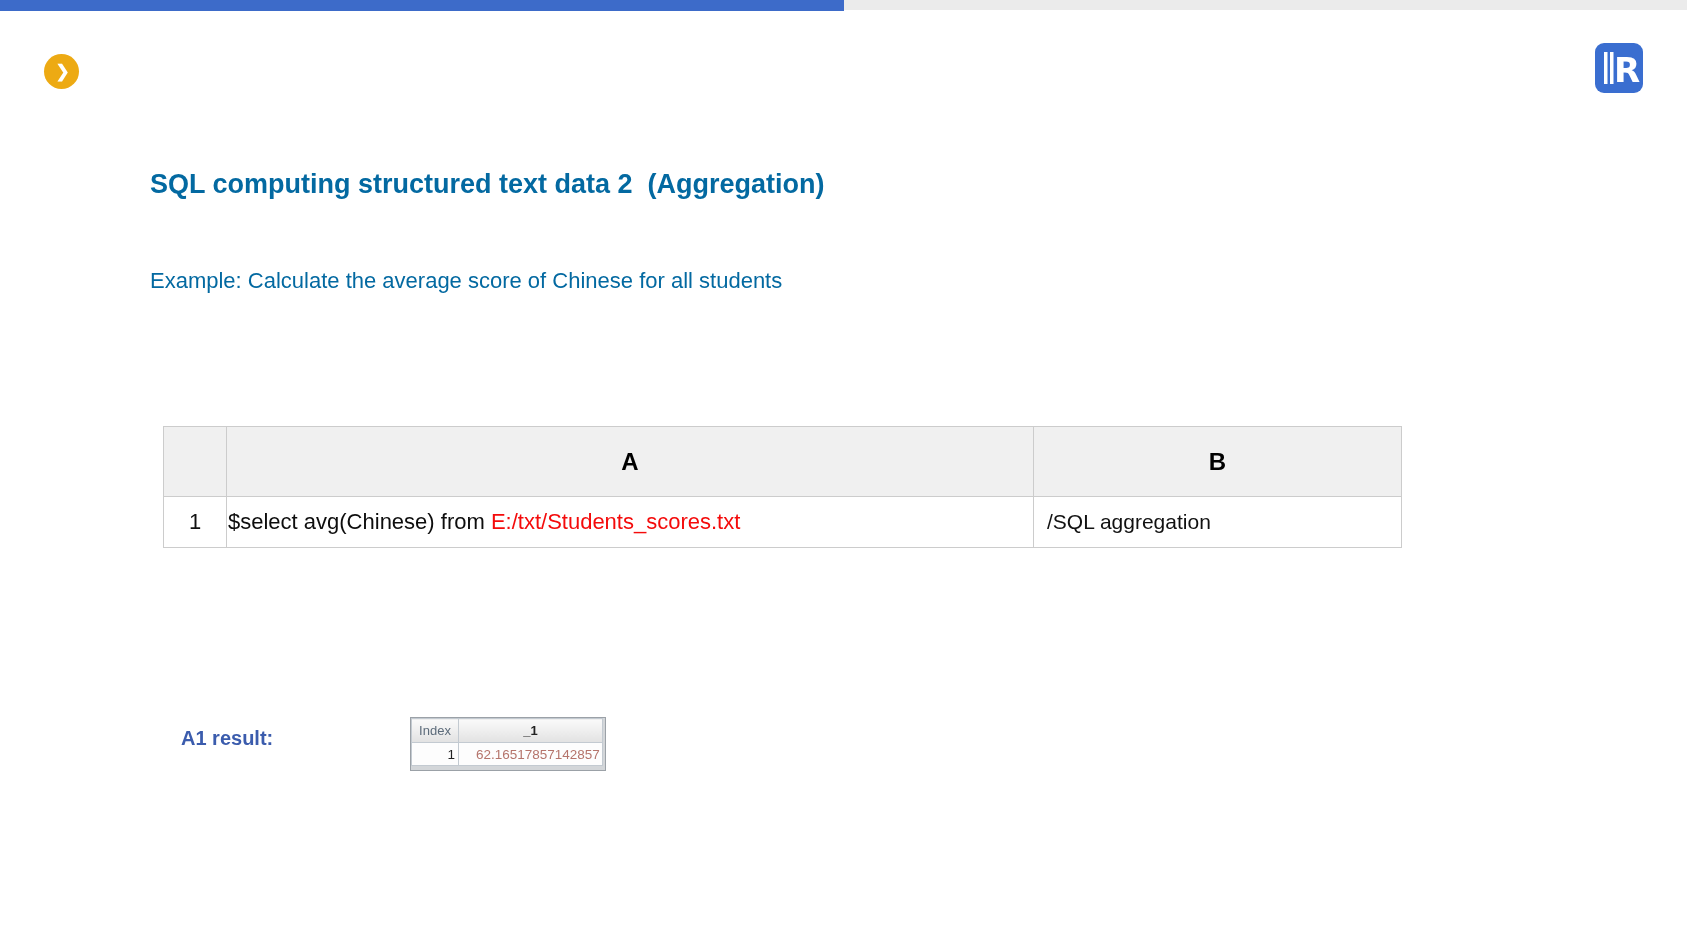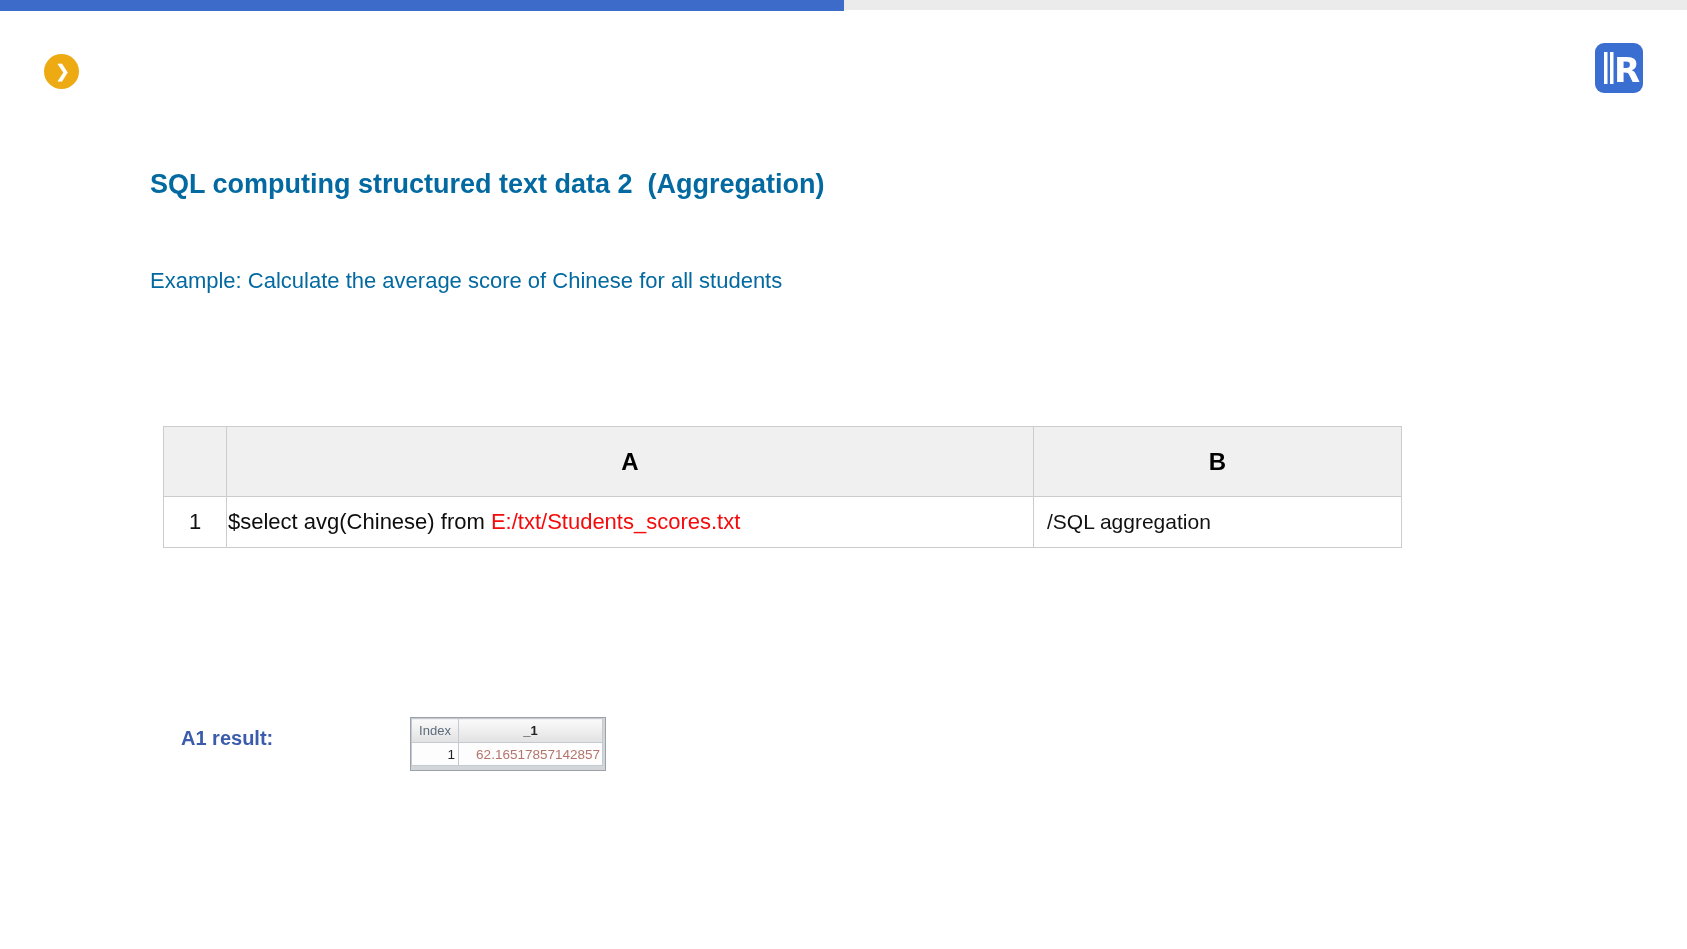--- a/index.html
+++ b/index.html
@@ -78,21 +78,21 @@
   .result-grid th {
     background: linear-gradient(#fafafa, #e2e2e2);
     height: 24px; font-size: 13px; text-align: center; padding: 0 2px;
   }
   .rg-col-index { width: 47px; }
   .rg-col-val { width: 144px; }
   .rg-th-index { color: #5c6b7a; font-weight: 400; }
   .rg-th-val { color: #222222; font-weight: 600; }
   .result-grid td { background: #fdfdfd; height: 23px; font-size: 13.5px; }
   .rg-td-index { text-align: right; padding-right: 3px; color: #222222; }
-  .rg-td-val { text-align: right; padding-right: 2px; color: #b5746b; padding-left: 17px; }
+  .rg-td-val { text-align: left; padding-right: 2px; color: #b5746b; padding-left: 17px; }
 </style>
 </head>
 <body>
 
 <div class="page">
 
   <div class="bar-blue"></div>
   <div class="bar-gray"></div>
 
   <div class="bullet">❯</div>

